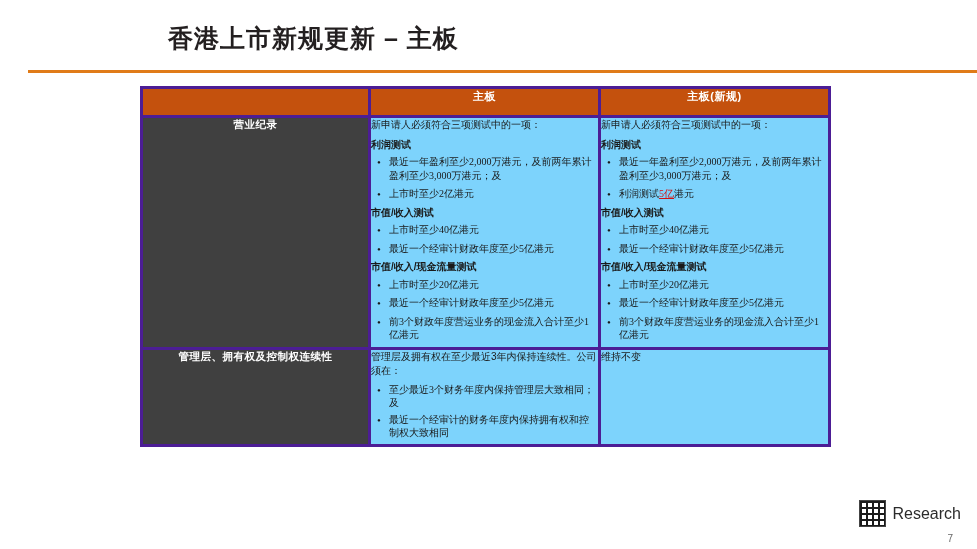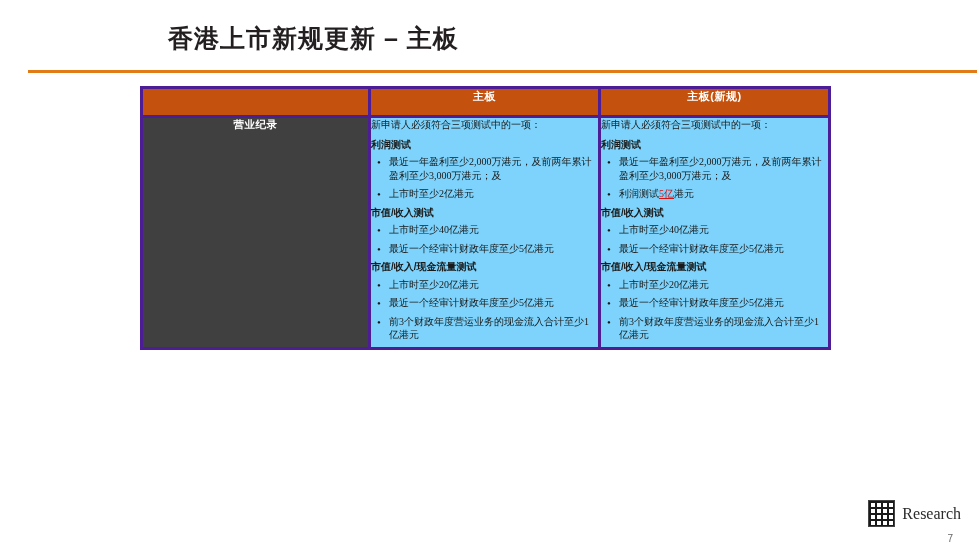--- a/index.html
+++ b/index.html
@@ -147,21 +147,21 @@
     width: 27px;
     height: 27px;
     background:
       linear-gradient(90deg, #1a1a1a 2px, transparent 2px) 0 0/6px 6px,
       linear-gradient(#1a1a1a 2px, transparent 2px) 0 0/6px 6px,
       #ffffff;
     border: 1px solid #444;
     box-sizing: border-box;
   }
   .logo-text {
-    font-family: Liberation Serif, serif;
+    font-family: Liberation Sans, sans-serif;
     font-size: 16px;
     color: #2b2b2b;
   }
   .page-num {
     position: absolute;
     right: 24px;
     bottom: 5px;
     font-size: 10px;
     color: #666;
   }
@@ -235,20 +235,35 @@
 
             <div class="subhead">市值/收入/现金流量测试</div>
             <ul class="b">
               <li>上市时至少20亿港元</li>
               <li>最近一个经审计财政年度至少5亿港元</li>
               <li>前3个财政年度营运业务的现金流入合计至少1亿港元</li>
             </ul>
           </td>
         </tr>
 
+        <tr>
+          <td class="rowlabel">管理层、拥有权及控制权连续性</td>
+
+          <td class="content">
+            <p class="lead">管理层及拥有权在至少最近3年内保持连续性。公司须在：</p>
+            <ul class="b tight">
+              <li>至少最近3个财务年度内保持管理层大致相同；及</li>
+              <li>最近一个经审计的财务年度内保持拥有权和控制权大致相同</li>
+            </ul>
+          </td>
+
+          <td class="content plain-cell">
+            <span>维持不变</span>
+          </td>
+        </tr>
 
       </tbody>
     </table>
   </div>
 
   <div class="logo-box">
     <div class="qr"></div>
     <div class="logo-text">Research</div>
   </div>
 

